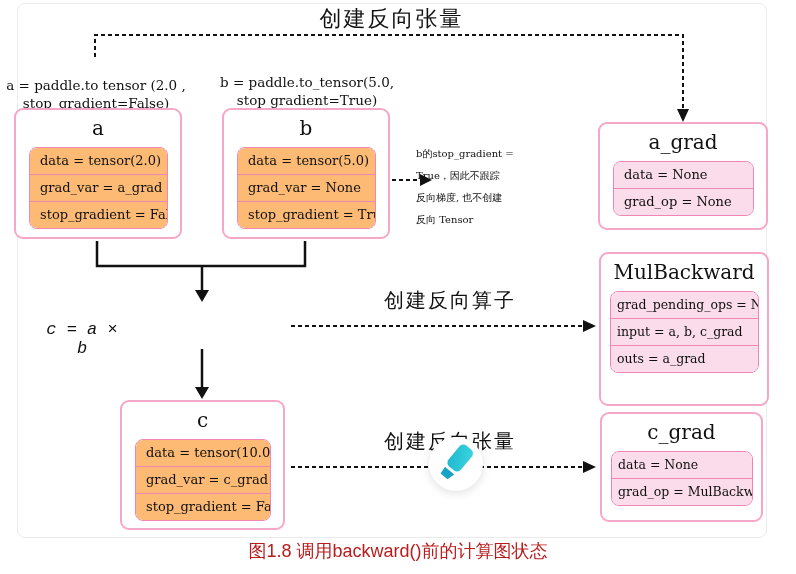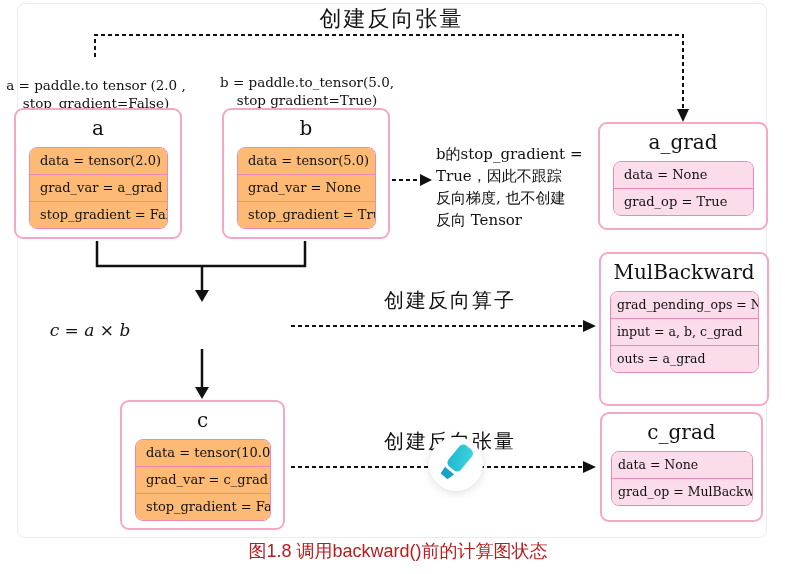--- a/index.html
+++ b/index.html
@@ -38,29 +38,29 @@
   }
   .rows.tight .row{padding-left:6px;font-size:12.5px;}
   .row:first-child{border-top:none;}
   .rows.light .row{background:#fdba74;}
   .rows.pink .row{background:#fbdcea;}
   #box-mul{
     background:#fdf2f7;
   }
   #box-mul .node-title{padding-top:0;line-height:40px;}
   #math-c{
-    left:48px;top:320px;width:84px;font-size:17px;font-style:italic;text-align:center;
+    left:40px;top:320px;width:84px;font-size:17px;font-style:italic;text-align:center;font-family:Liberation Mono, monospace;
   }
   .flow-label{
     font-size:20px;text-align:center;letter-spacing:2px;
   }
   #label-op{left:300px;top:287px;width:300px;}
   #label-tensor{left:300px;top:428px;width:300px;}
   #note-b{
-    left:436px;top:143px;width:150px;font-size:15px;line-height:22px;
+    left:416px;top:143px;width:150px;font-size:10px;line-height:22px;
     white-space:nowrap;
   }
   #caption{
     left:0;top:539px;width:796px;text-align:center;font-size:18px;color:#b91c1c;
     font-family:"Liberation Sans","DejaVu Sans",sans-serif;
   }
   #pen-badge{
     left:429px;top:437px;width:54px;height:54px;border-radius:50%;
     background:#ffffff;box-shadow:0 2px 10px rgba(0,0,0,0.13);
   }
@@ -121,21 +121,21 @@
       <div class="row">data = tensor(5.0)</div>
       <div class="row">grad_var = None</div>
       <div class="row">stop_gradient = True</div>
     </div>
   </div>
 
   <div class="node" id="box-a-grad" style="left:598px;top:122px;width:170px;height:108px">
     <div class="node-title">a_grad</div>
     <div class="rows pink">
       <div class="row">data = None</div>
-      <div class="row">grad_op = True</div>
+      <div class="row">grad_op = None</div>
     </div>
   </div>
 
   <div id="note-b" class="abs">
     <div>b的stop_gradient =</div>
     <div>True，因此不跟踪</div>
     <div>反向梯度, 也不创建</div>
     <div>反向 Tensor</div>
   </div>
 

